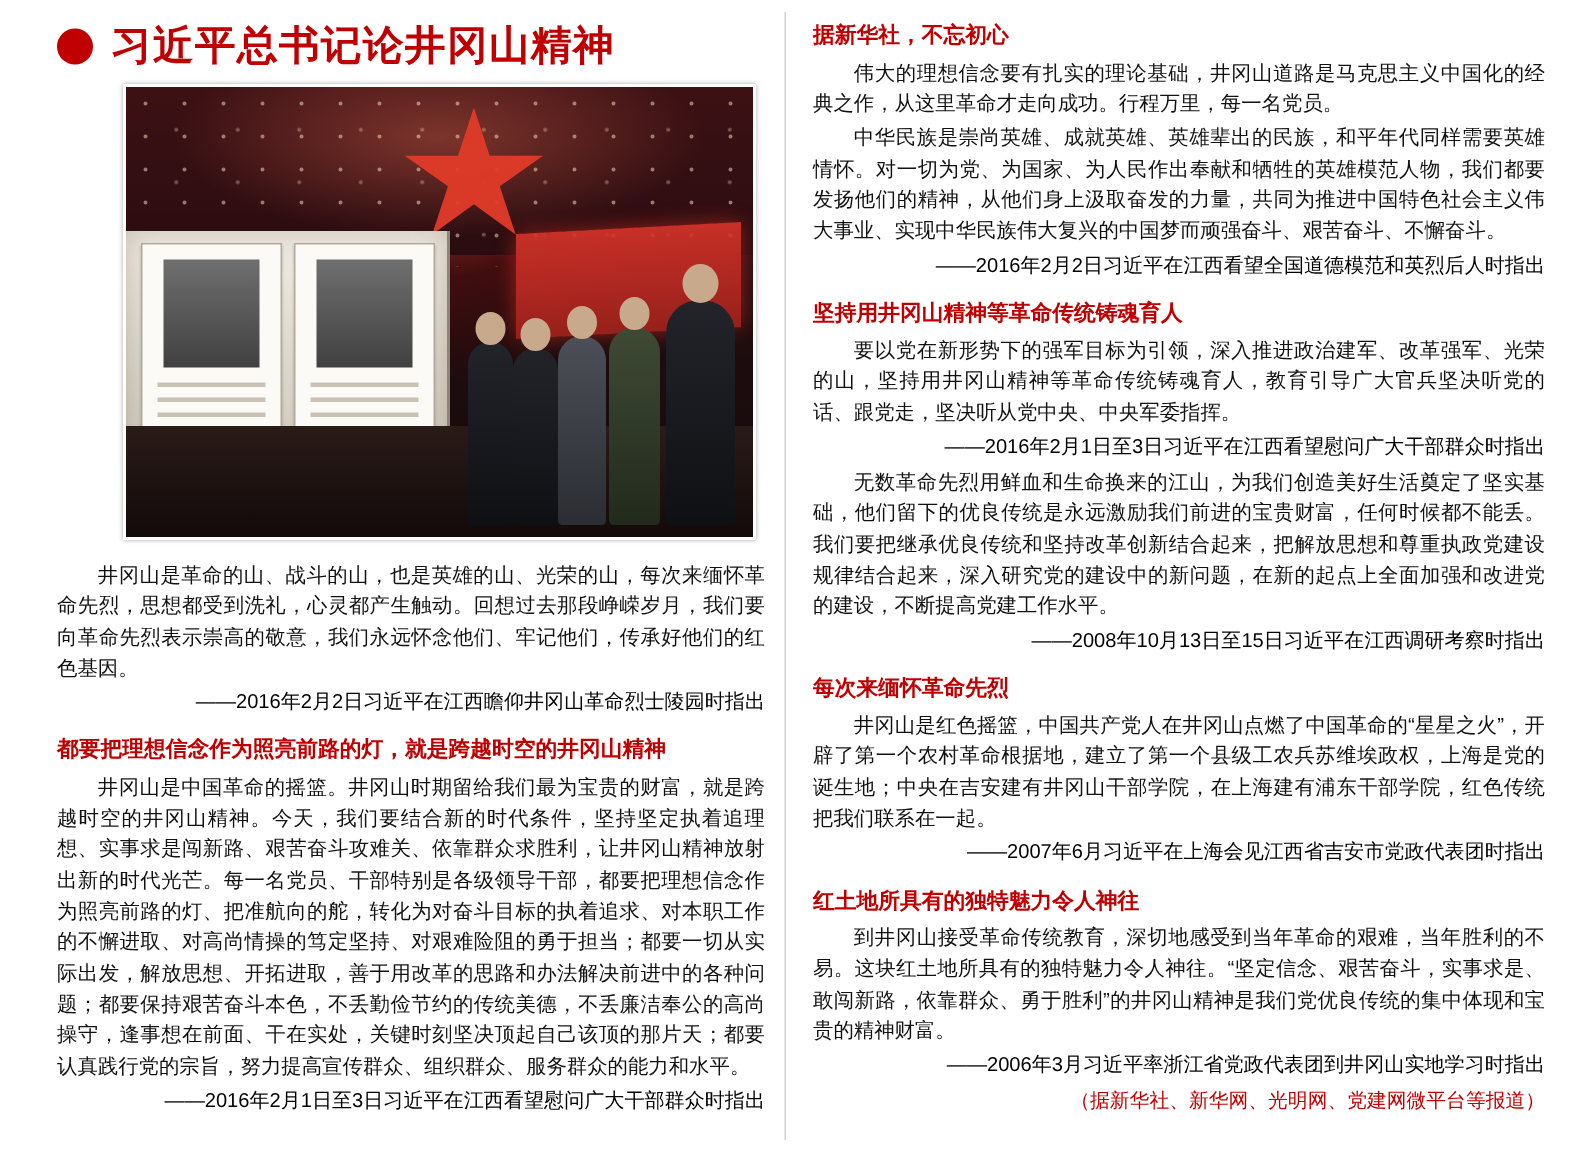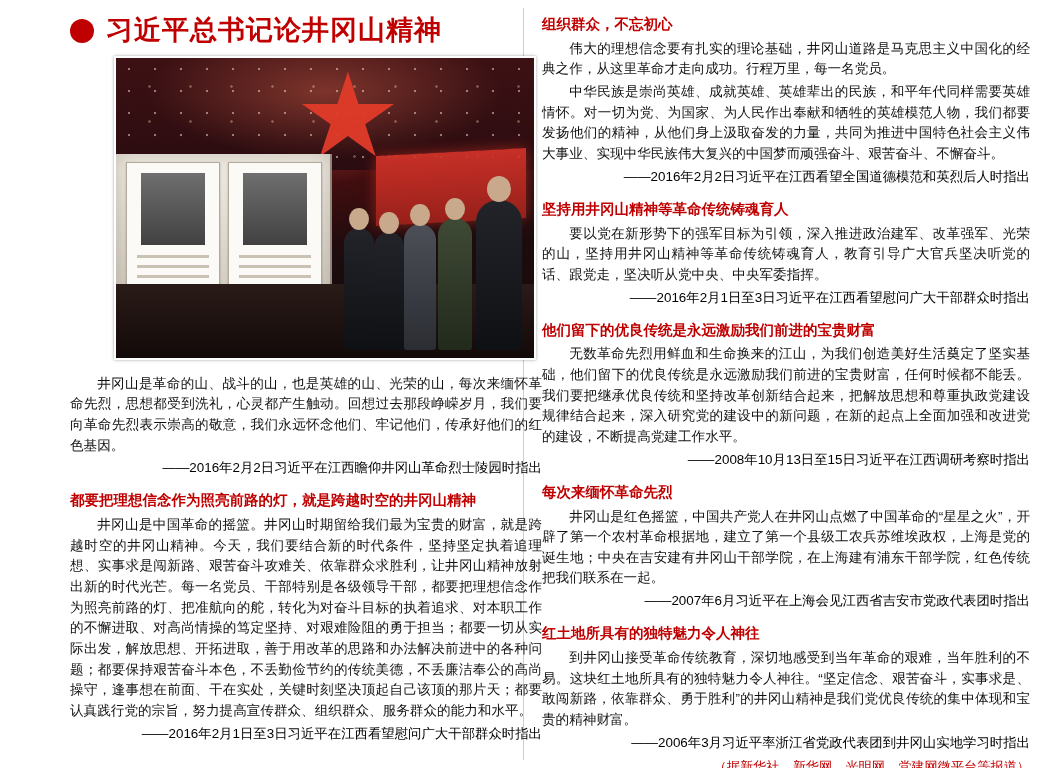--- a/index.html
+++ b/index.html
@@ -21,21 +21,20 @@
     box-sizing: border-box;
   }
   .col-left {
     position: absolute;
     left: 0;
     top: 0;
     width: 524px;
     height: 768px;
     box-sizing: border-box;
     padding: 10px 14px 6px 38px;
-    margin-left: 32px;
   }
   .col-right {
     position: absolute;
     left: 524px;
     top: 0;
     width: 524px;
     height: 768px;
     box-sizing: border-box;
     padding: 10px 18px 6px 18px;
   }
@@ -266,30 +265,29 @@
     <p class="attrib">——2016年2月2日习近平在江西瞻仰井冈山革命烈士陵园时指出</p>
 
     <h2 class="sub">都要把理想信念作为照亮前路的灯，就是跨越时空的井冈山精神</h2>
     <p class="body">井冈山是中国革命的摇篮。井冈山时期留给我们最为宝贵的财富，就是跨越时空的井冈山精神。今天，我们要结合新的时代条件，坚持坚定执着追理想、实事求是闯新路、艰苦奋斗攻难关、依靠群众求胜利，让井冈山精神放射出新的时代光芒。每一名党员、干部特别是各级领导干部，都要把理想信念作为照亮前路的灯、把准航向的舵，转化为对奋斗目标的执着追求、对本职工作的不懈进取、对高尚情操的笃定坚持、对艰难险阻的勇于担当；都要一切从实际出发，解放思想、开拓进取，善于用改革的思路和办法解决前进中的各种问题；都要保持艰苦奋斗本色，不丢勤俭节约的传统美德，不丢廉洁奉公的高尚操守，逢事想在前面、干在实处，关键时刻坚决顶起自己该顶的那片天；都要认真践行党的宗旨，努力提高宣传群众、组织群众、服务群众的能力和水平。</p>
     <p class="attrib">——2016年2月1日至3日习近平在江西看望慰问广大干部群众时指出</p>
 
   </div>
 
   <div class="col-right">
 
-    <h2 class="sub" style="margin-top:4px;">组织群众，不忘初心</h2>
+    <h2 class="sub" style="margin-top:4px;">据新华社，不忘初心</h2>
     <p class="body">伟大的理想信念要有扎实的理论基础，井冈山道路是马克思主义中国化的经典之作，从这里革命才走向成功。行程万里，每一名党员。</p>
     <p class="body">中华民族是崇尚英雄、成就英雄、英雄辈出的民族，和平年代同样需要英雄情怀。对一切为党、为国家、为人民作出奉献和牺牲的英雄模范人物，我们都要发扬他们的精神，从他们身上汲取奋发的力量，共同为推进中国特色社会主义伟大事业、实现中华民族伟大复兴的中国梦而顽强奋斗、艰苦奋斗、不懈奋斗。</p>
     <p class="attrib">——2016年2月2日习近平在江西看望全国道德模范和英烈后人时指出</p>
 
     <h2 class="sub">坚持用井冈山精神等革命传统铸魂育人</h2>
     <p class="body">要以党在新形势下的强军目标为引领，深入推进政治建军、改革强军、光荣的山，坚持用井冈山精神等革命传统铸魂育人，教育引导广大官兵坚决听党的话、跟党走，坚决听从党中央、中央军委指挥。</p>
     <p class="attrib">——2016年2月1日至3日习近平在江西看望慰问广大干部群众时指出</p>
 
-    <h2 class="sub">他们留下的优良传统是永远激励我们前进的宝贵财富</h2>
     <p class="body">无数革命先烈用鲜血和生命换来的江山，为我们创造美好生活奠定了坚实基础，他们留下的优良传统是永远激励我们前进的宝贵财富，任何时候都不能丢。我们要把继承优良传统和坚持改革创新结合起来，把解放思想和尊重执政党建设规律结合起来，深入研究党的建设中的新问题，在新的起点上全面加强和改进党的建设，不断提高党建工作水平。</p>
     <p class="attrib">——2008年10月13日至15日习近平在江西调研考察时指出</p>
 
     <h2 class="sub">每次来缅怀革命先烈</h2>
     <p class="body">井冈山是红色摇篮，中国共产党人在井冈山点燃了中国革命的“星星之火”，开辟了第一个农村革命根据地，建立了第一个县级工农兵苏维埃政权，上海是党的诞生地；中央在吉安建有井冈山干部学院，在上海建有浦东干部学院，红色传统把我们联系在一起。</p>
     <p class="attrib">——2007年6月习近平在上海会见江西省吉安市党政代表团时指出</p>
 
     <h2 class="sub">红土地所具有的独特魅力令人神往</h2>
     <p class="body">到井冈山接受革命传统教育，深切地感受到当年革命的艰难，当年胜利的不易。这块红土地所具有的独特魅力令人神往。“坚定信念、艰苦奋斗，实事求是、敢闯新路，依靠群众、勇于胜利”的井冈山精神是我们党优良传统的集中体现和宝贵的精神财富。</p>
     <p class="attrib">——2006年3月习近平率浙江省党政代表团到井冈山实地学习时指出</p>

